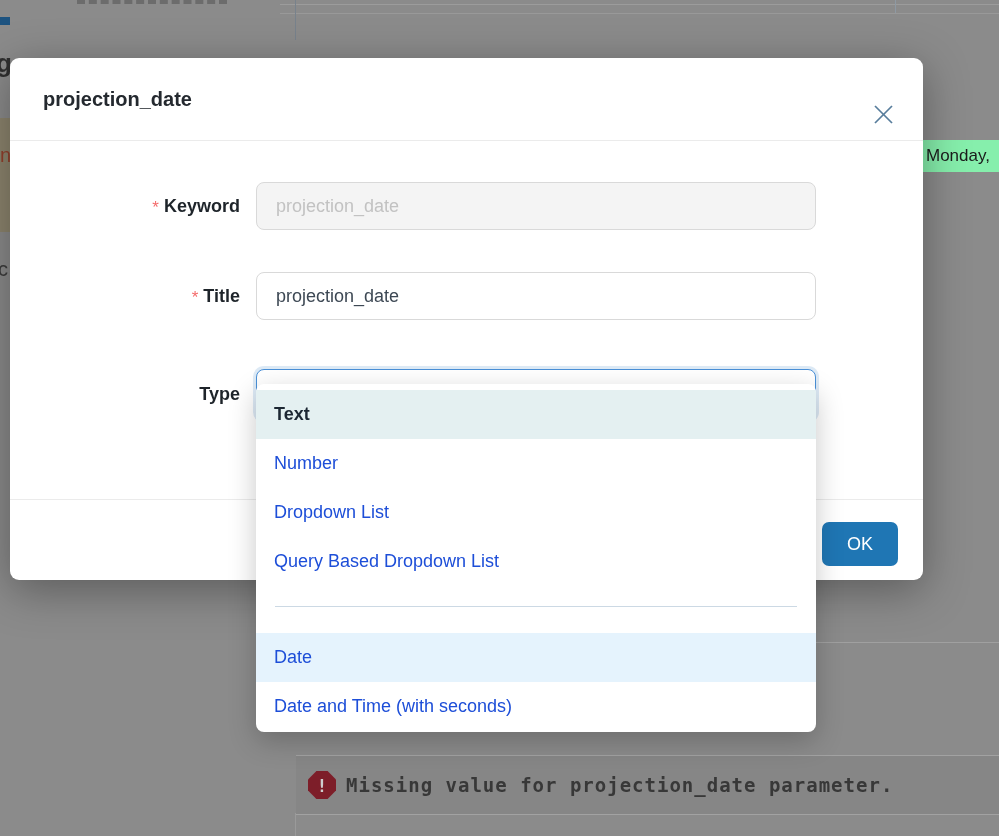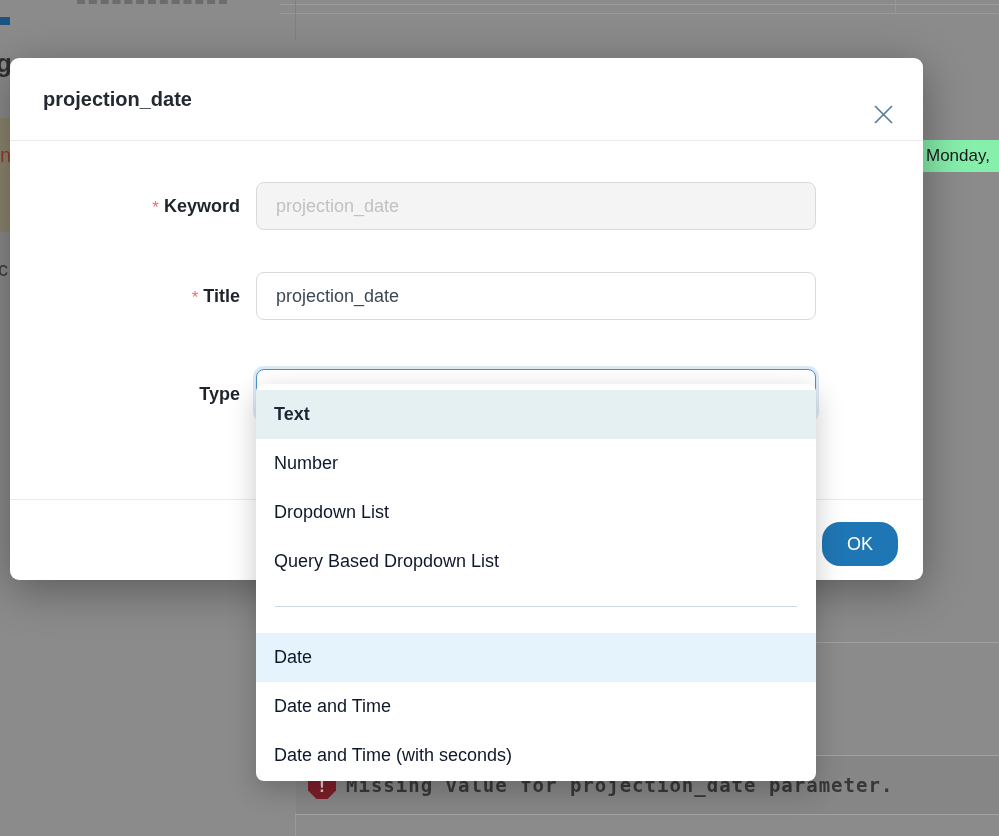--- a/index.html
+++ b/index.html
@@ -62,29 +62,29 @@
   .input.normal { background:#fff; color:#3d4854; }
   .select-box { position:absolute; left:246px; width:560px; height:51px;
                 border:1px solid #4a90d7; border-radius:8px; background:#fff;
                 box-shadow:0 0 0 3px rgba(45,126,197,.16);
                 display:flex; align-items:center; padding:0 19px; cursor:pointer; }
   .select-placeholder { font-size:18px; color:#bcc2ca; flex:1; }
   .select-arrow { display:flex; align-items:center; }
   .modal-footer { position:absolute; left:0; top:441px; width:100%; height:81px;
                   border-top:1px solid #ebebeb; border-radius:0 0 9px 9px; }
   .ok-btn { position:absolute; top:22px; right:25px; width:76px; height:44px;
-            background:#1f76b4; color:#fff; border:none; border-radius:18px;
+            background:#1f76b4; color:#fff; border:none; border-radius:7px;
             font-size:18px; font-family:"Liberation Sans", sans-serif; cursor:pointer; }
 
   
   .dropdown { position:absolute; left:256px; top:384px; width:560px; z-index:20;
               background:#fff; border-radius:8px; box-shadow:0 9px 28px rgba(0,0,0,.22);
               padding:6px 0 1px 0; overflow:hidden; }
   .option { height:49px; display:flex; align-items:center; padding:0 18px;
-            font-size:18px; color:#0f172a; cursor:pointer; }
+            font-size:18px; color:#1d4ed8; cursor:pointer; }
   .option.selected { background:#e4f0f1; font-weight:bold; color:#1c2733; }
   .option.active { background:#e5f3fd; }
   .group-divider { height:47px; padding:20px 19px 0 19px; }
   .group-divider .line { border-top:1px solid #ccd9e4; }
 </style>
 </head>
 <body>
 
 <div class="stage">
 
@@ -160,17 +160,16 @@
 
   <div class="dropdown">
     <div class="option selected">Text</div>
     <div class="option">Number</div>
     <div class="option">Dropdown List</div>
     <div class="option">Query Based Dropdown List</div>
     <div class="group-divider">
         <div class="line"></div>
       </div>
     <div class="option active">Date</div>
-    <div class="option">Date and Time</div>
     <div class="option">Date and Time (with seconds)</div>
   </div>
 
 </div>
 
 </body></html>

